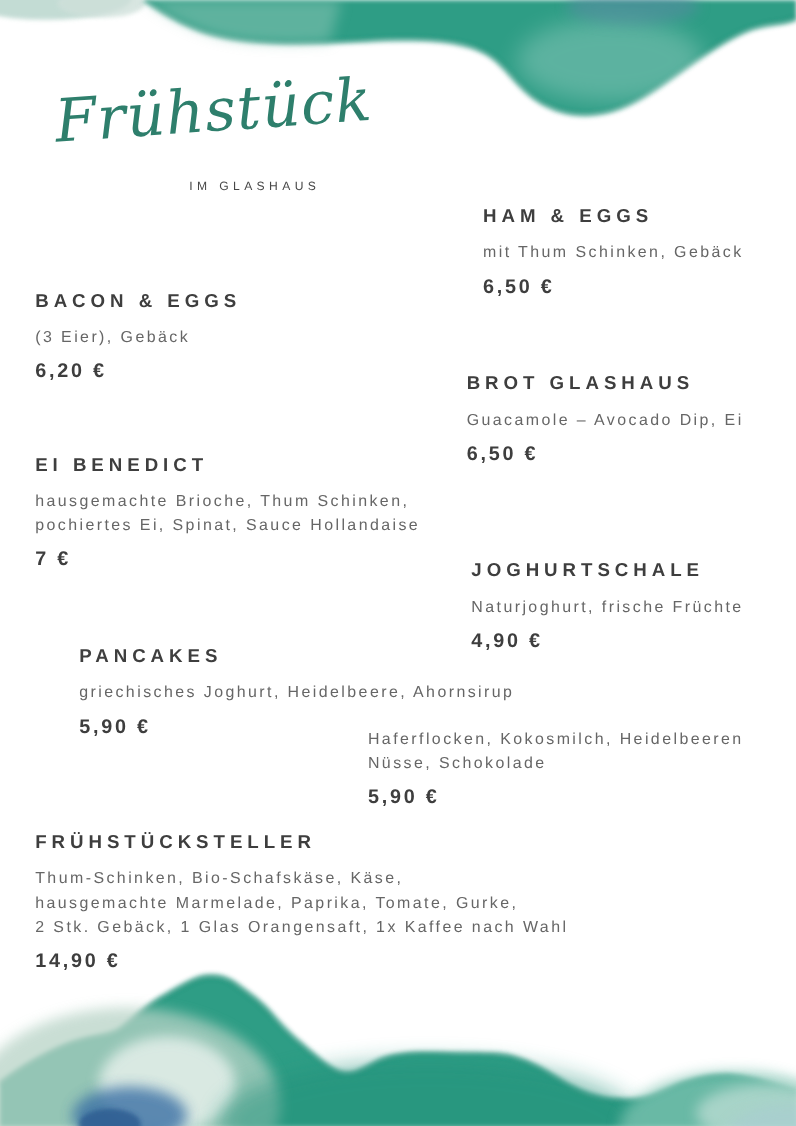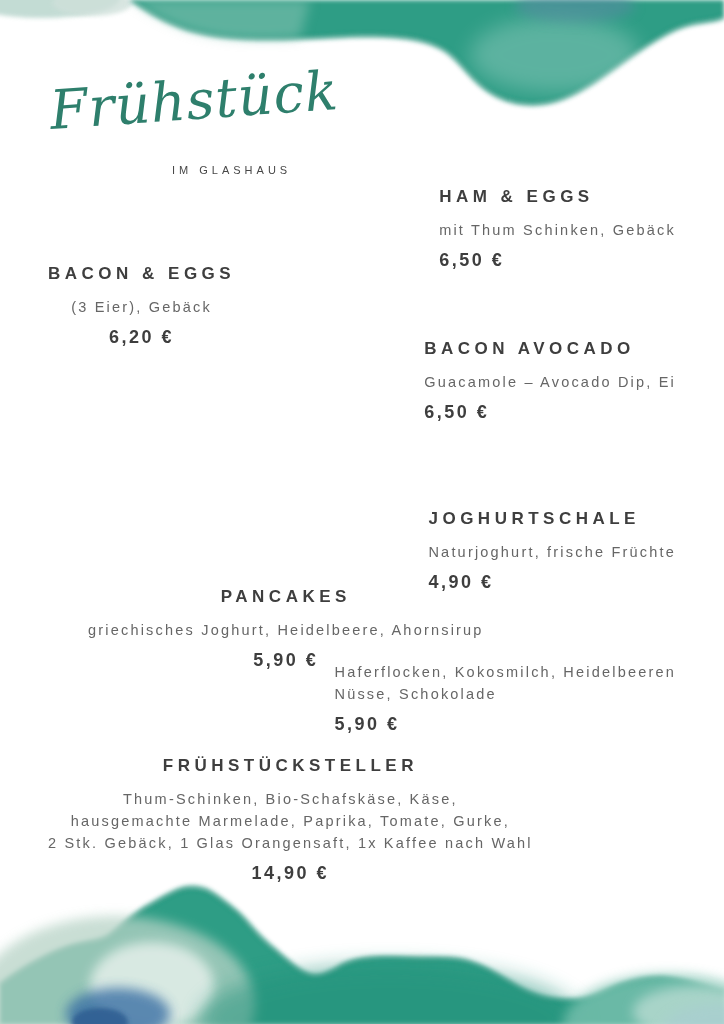--- a/index.html
+++ b/index.html
@@ -12,21 +12,21 @@
   
   .logo{position:absolute;left:50px;top:84px;width:300px;}
   .logo-script{font-family:"DejaVu Serif",serif;font-style:italic;font-size:54px;
                color:#2e7f6c;transform:rotate(-4deg);transform-origin:left center;
                letter-spacing:1px;line-height:1;}
   .logo-sub{position:absolute;left:122px;top:80px;font-size:11px;letter-spacing:4px;
             color:#474747;font-weight:400;white-space:nowrap;}
 
   
   .item{position:absolute;white-space:nowrap;}
-  .item.left{left:48px;text-align:center;}
+  .item.left{left:32px;text-align:left;}
   .item.right{right:48px;}
   .title{margin:0 0 12px 0;font-size:17px;font-weight:700;letter-spacing:4.5px;
          color:#3e3e3e;}
   .desc{margin:0;font-size:14.5px;letter-spacing:2.2px;color:#666666;line-height:22px;}
   .desc span{display:block;}
   .price{margin:9px 0 0 0;font-size:18px;font-weight:700;letter-spacing:2.5px;color:#3e3e3e;}
 
   .item-ham{top:187px;}
   .item-bacon{top:264px;}
   .item-brot{top:339px;}
@@ -96,21 +96,21 @@
 
   <div class="item right item-ham">
     <h3 class="title">HAM &amp; EGGS</h3>
     <p class="desc">
       <span>mit Thum Schinken, Gebäck</span>
     </p>
     <p class="price">6,50 €</p>
   </div>
 
   <div class="item right item-brot">
-    <h3 class="title">BACON AVOCADO</h3>
+    <h3 class="title">BROT GLASHAUS</h3>
     <p class="desc">
       <span>Guacamole – Avocado Dip, Ei</span>
     </p>
     <p class="price">6,50 €</p>
   </div>
 
   <div class="item right item-joghurt">
     <h3 class="title">JOGHURTSCHALE</h3>
     <p class="desc">
       <span>Naturjoghurt, frische Früchte</span>
@@ -127,20 +127,28 @@
   </div>
 
   <div class="item left item-bacon">
     <h3 class="title">BACON &amp; EGGS</h3>
     <p class="desc">
       <span>(3 Eier), Gebäck</span>
     </p>
     <p class="price">6,20 €</p>
   </div>
 
+  <div class="item left item-benedict">
+    <h3 class="title">EI BENEDICT</h3>
+    <p class="desc">
+      <span>hausgemachte Brioche, Thum Schinken,</span>
+      <span>pochiertes Ei, Spinat, Sauce Hollandaise</span>
+    </p>
+    <p class="price">7 €</p>
+  </div>
 
   <div class="item left item-pancakes">
     <h3 class="title">PANCAKES</h3>
     <p class="desc">
       <span>griechisches Joghurt, Heidelbeere, Ahornsirup</span>
     </p>
     <p class="price">5,90 €</p>
   </div>
 
   <div class="item left item-teller">

